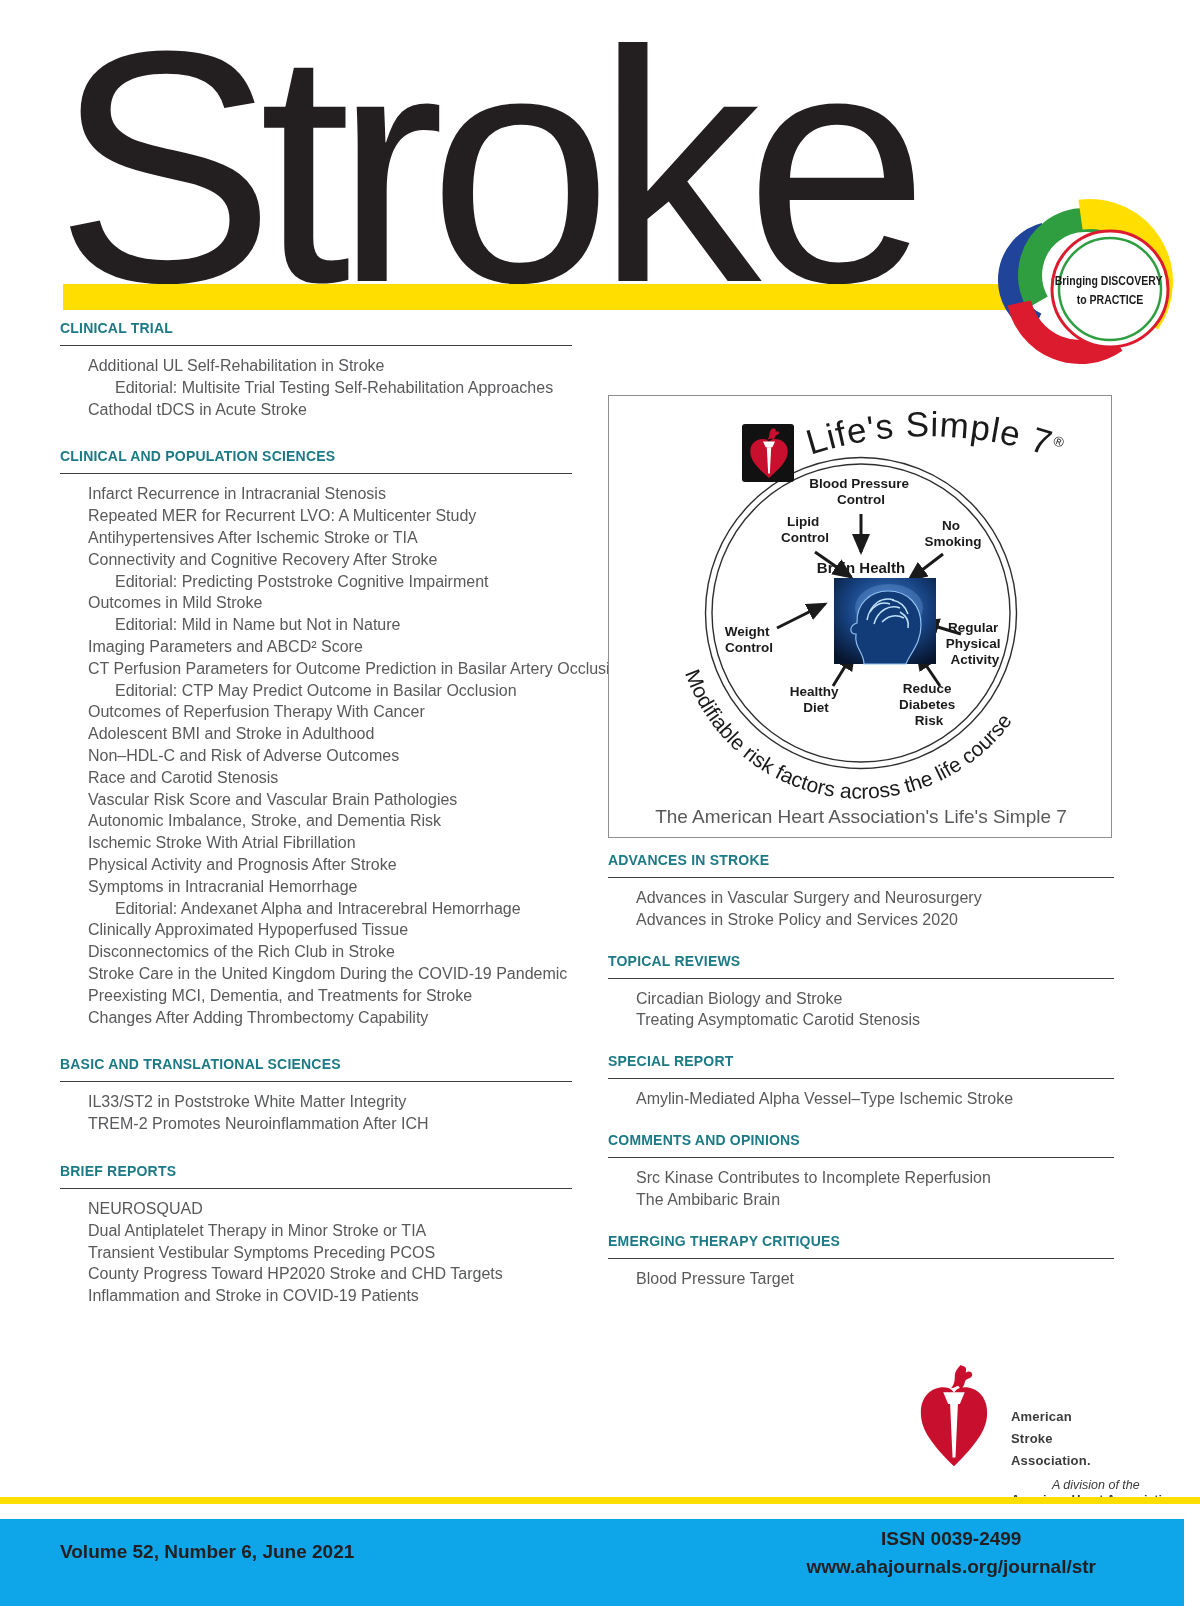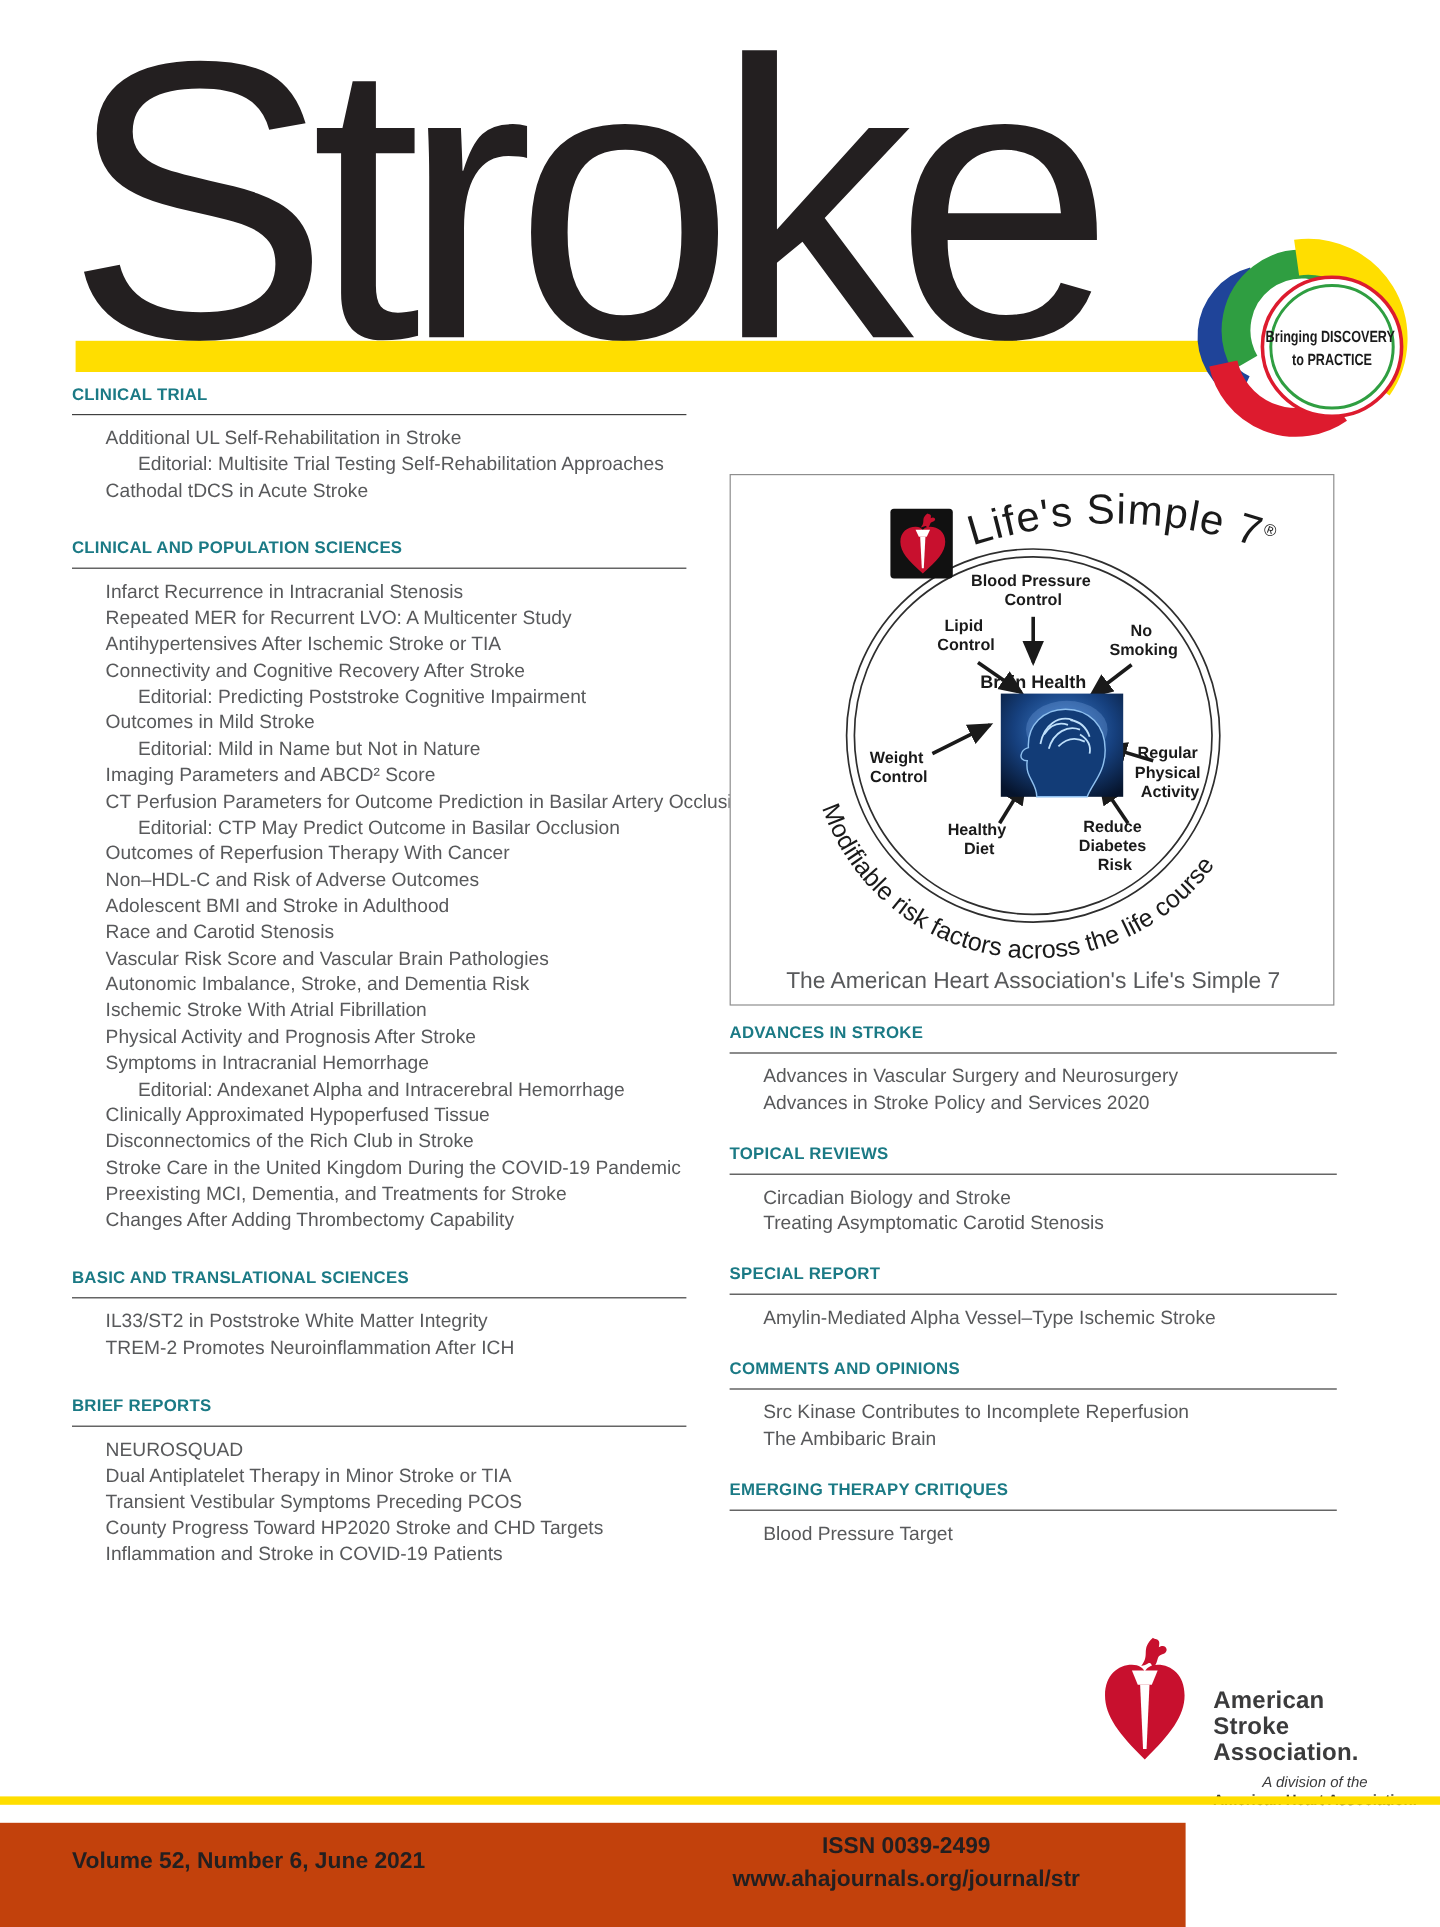--- a/index.html
+++ b/index.html
@@ -40,27 +40,27 @@
 
   
   .figure-panel {
     position:absolute; left:608px; top:395px; width:504px; height:443px;
     background:#ffffff; border:1.5px solid #8e8e8e; box-sizing:border-box;
   }
 
   
   .asa-block { position:absolute; left:915px; top:1360px; display:flex; align-items:flex-start; }
   .asa-text { margin-left:18px; padding-top:46px; }
-  .asa-name { font-size:20px; font-weight:bold; color:#3b3b3c; line-height:22px; letter-spacing:0.2px; }
+  .asa-name { font-size:13px; font-weight:bold; color:#3b3b3c; line-height:22px; letter-spacing:0.2px; }
   .asa-division-1 { margin-top:6px; font-size:12.5px; font-style:italic; color:#3b3b3c; line-height:15px;text-align:center; }
   .asa-division-2 { font-size:12.5px; font-weight:bold; color:#3b3b3c; line-height:15px; }
 
   
   .footer-strip { position:absolute; left:0; top:1497px; width:1200px; height:7px; background:#FFDE00; }
-  .footer-bar   { position:absolute; left:0; top:1519px; width:988px; height:87px; background:#c2410c; }
+  .footer-bar   { position:absolute; left:0; top:1519px; width:1184px; height:87px; background:#0ea5e9; }
   .footer-volume {
     position:absolute; left:60px; top:22px;
     font-size:19px; font-weight:bold; color:#231f20;
   }
   .footer-right {
     position:absolute; right:88px; top:6px; text-align:center;
     font-size:19px; font-weight:bold; color:#231f20; line-height:28px;
   }
 </style>
 </head>
@@ -117,22 +117,22 @@
         <li>Repeated MER for Recurrent LVO: A Multicenter Study</li>
         <li>Antihypertensives After Ischemic Stroke or TIA</li>
         <li>Connectivity and Cognitive Recovery After Stroke</li>
         <li class="indent">Editorial: Predicting Poststroke Cognitive Impairment</li>
         <li>Outcomes in Mild Stroke</li>
         <li class="indent">Editorial: Mild in Name but Not in Nature</li>
         <li>Imaging Parameters and ABCD² Score</li>
         <li>CT Perfusion Parameters for Outcome Prediction in Basilar Artery Occlusion</li>
         <li class="indent">Editorial: CTP May Predict Outcome in Basilar Occlusion</li>
         <li>Outcomes of Reperfusion Therapy With Cancer</li>
+        <li>Adolescent BMI and Stroke in Adulthood</li>
         <li>Non–HDL-C and Risk of Adverse Outcomes</li>
-        <li>Adolescent BMI and Stroke in Adulthood</li>
         <li>Race and Carotid Stenosis</li>
         <li>Vascular Risk Score and Vascular Brain Pathologies</li>
         <li>Autonomic Imbalance, Stroke, and Dementia Risk</li>
         <li>Ischemic Stroke With Atrial Fibrillation</li>
         <li>Physical Activity and Prognosis After Stroke</li>
         <li>Symptoms in Intracranial Hemorrhage</li>
         <li class="indent">Editorial: Andexanet Alpha and Intracerebral Hemorrhage</li>
         <li>Clinically Approximated Hypoperfused Tissue</li>
         <li>Disconnectomics of the Rich Club in Stroke</li>
         <li>Stroke Care in the United Kingdom During the COVID-19 Pandemic</li>

